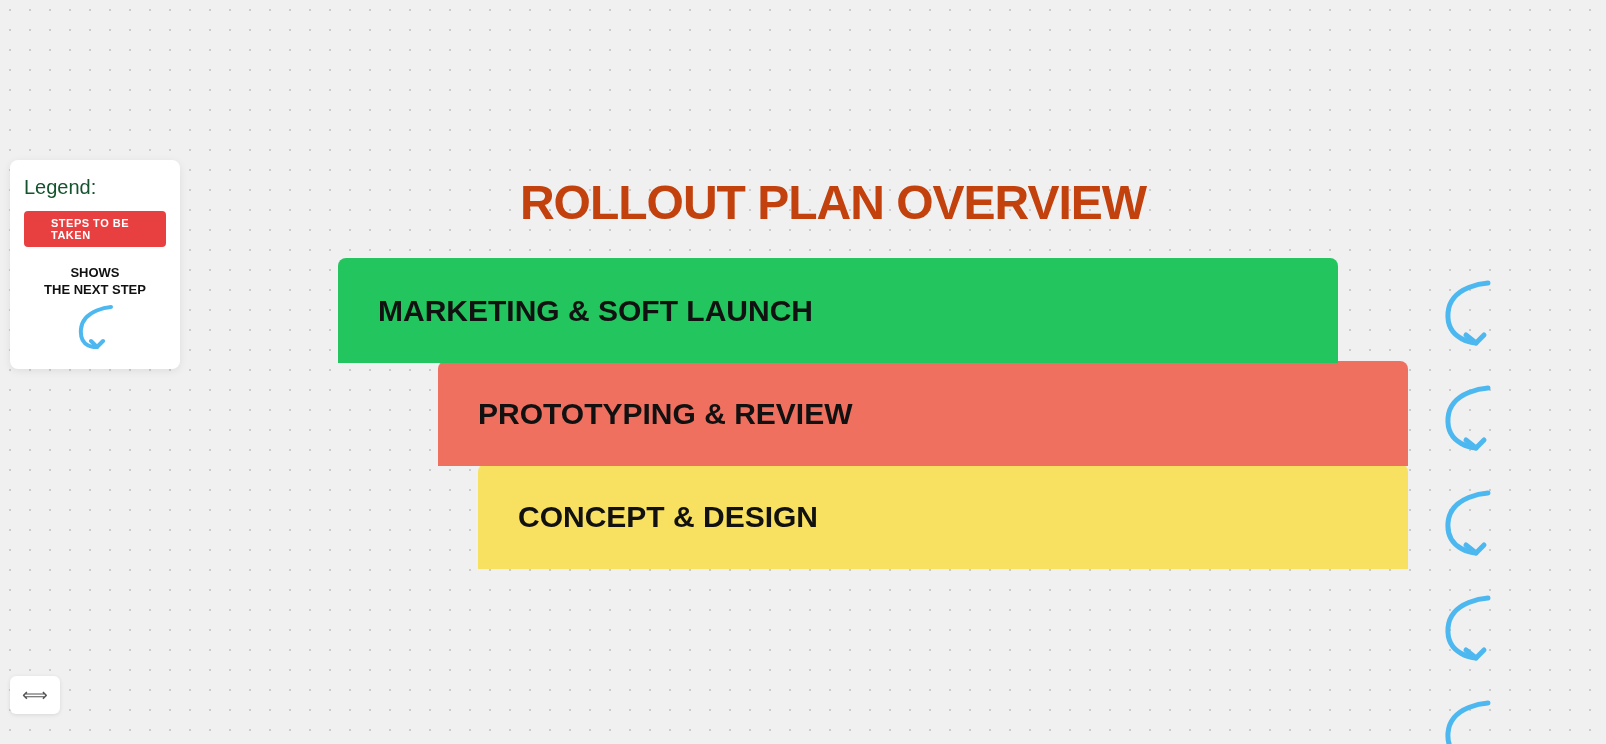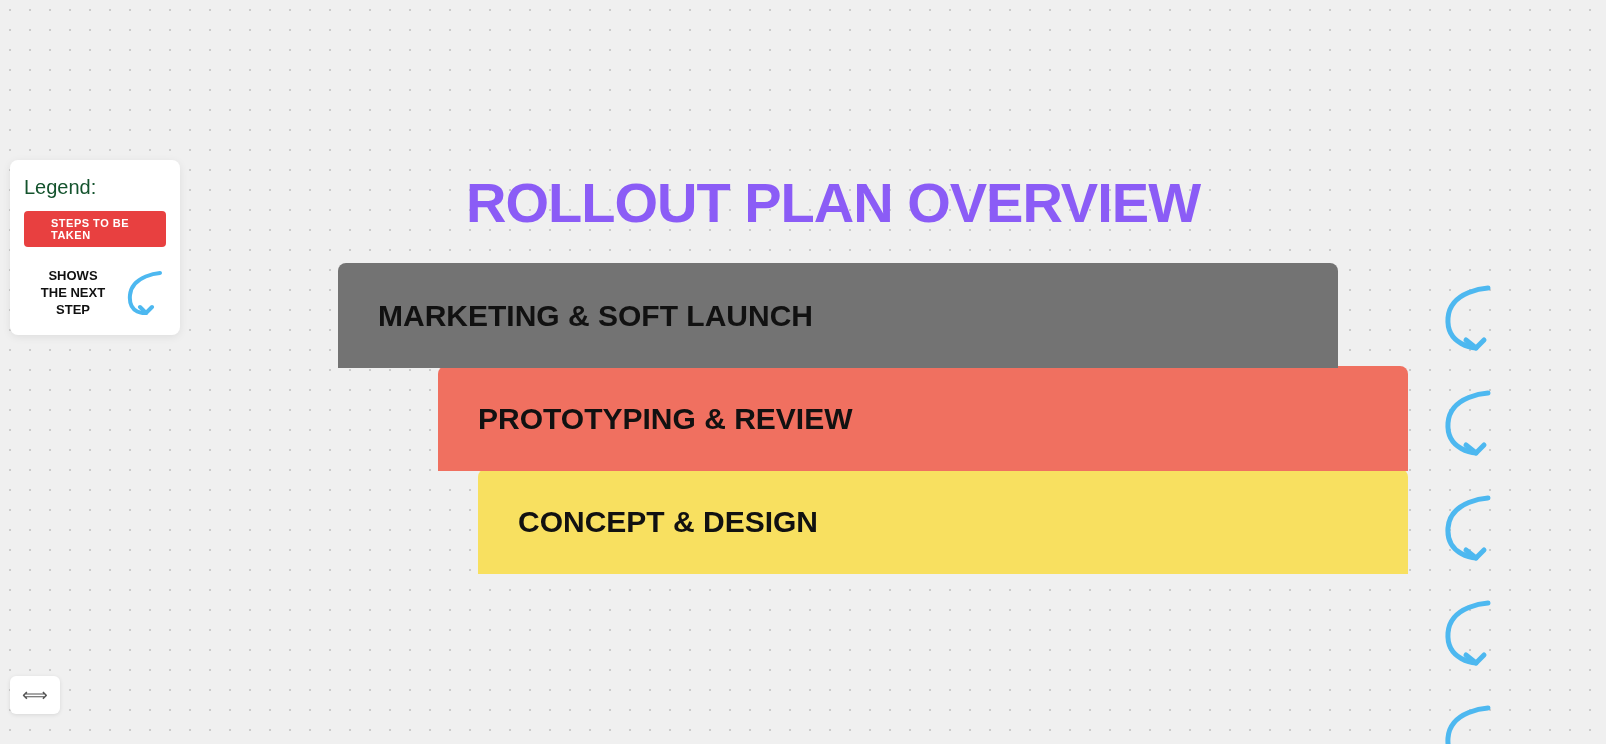--- a/index.html
+++ b/index.html
@@ -52,22 +52,23 @@
       font-weight: 900;
       padding: 6px 27px;
       border-radius: 4px;
       display: inline-block;
       letter-spacing: 0.5px;
       margin-bottom: 18px;
     }
 
     .legend-arrow-section {
       display: flex;
-      align-items: flex-end;
+      align-items: center;
       gap: 0;
+      flex-direction: column;
     }
 
     .legend-arrow-text {
       font-family: Arial, sans-serif;
       font-size: 13px;
       font-weight: 700;
       color: #111;
       text-align: center;
       line-height: 1.3;
     }
@@ -94,23 +95,23 @@
     .main-content {
       display: flex;
       flex-direction: column;
       align-items: center;
       position: relative;
       margin-left: 60px;
     }
 
     .main-title {
       font-family: 'Arial Black', Arial, sans-serif;
-      font-size: 56px;
+      font-size: 48px;
       font-weight: 900;
-      color: #8b5cf6;
+      color: #c2410c;
       margin-bottom: 30px;
       letter-spacing: -1px;
     }
 
     .staircase-container {
       position: relative;
       width: 1150px;
     }
 
     .step-row {
@@ -130,21 +131,21 @@
     }
 
     .step-bar.step-1 {
       background: #f07aaa;
       width: 970px;
       margin-left: 0px;
       border-radius: 8px 8px 0 0;
     }
 
     .step-bar.step-2 {
-      background: #737373;
+      background: #22c55e;
       width: 1000px;
       margin-left: 80px;
       border-radius: 8px 8px 0 0;
     }
 
     .step-bar.step-3 {
       background: #70d060;
       width: 1020px;
       margin-left: 130px;
       border-radius: 8px 8px 0 0;

